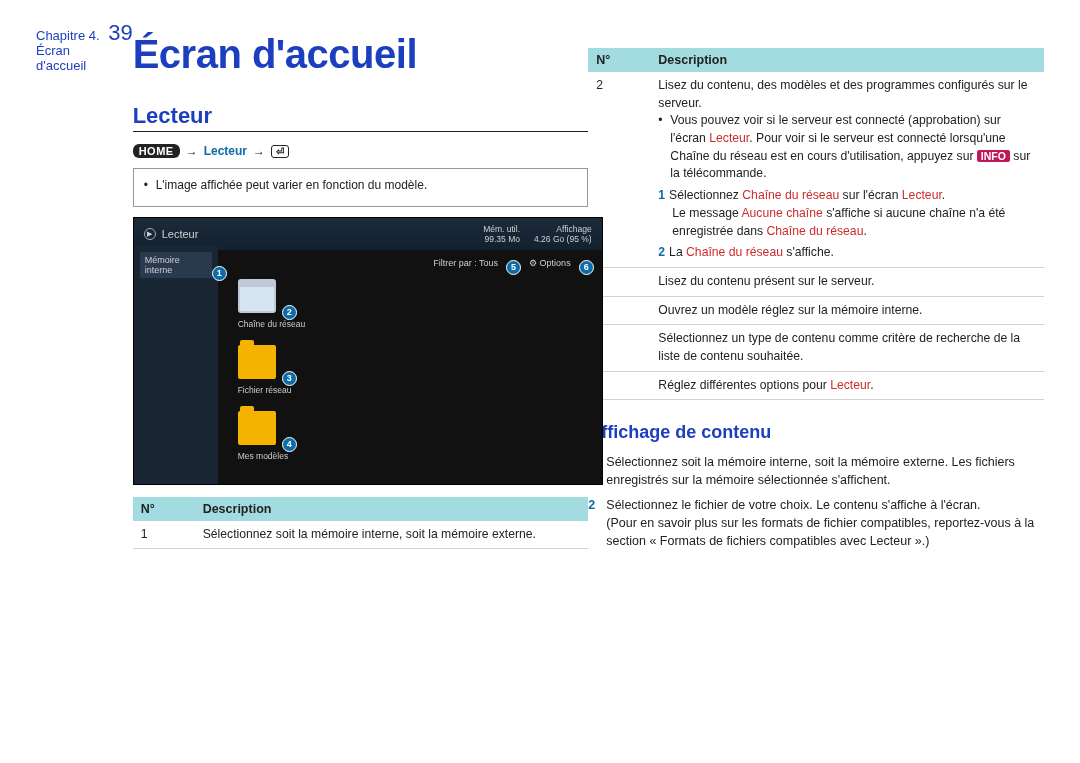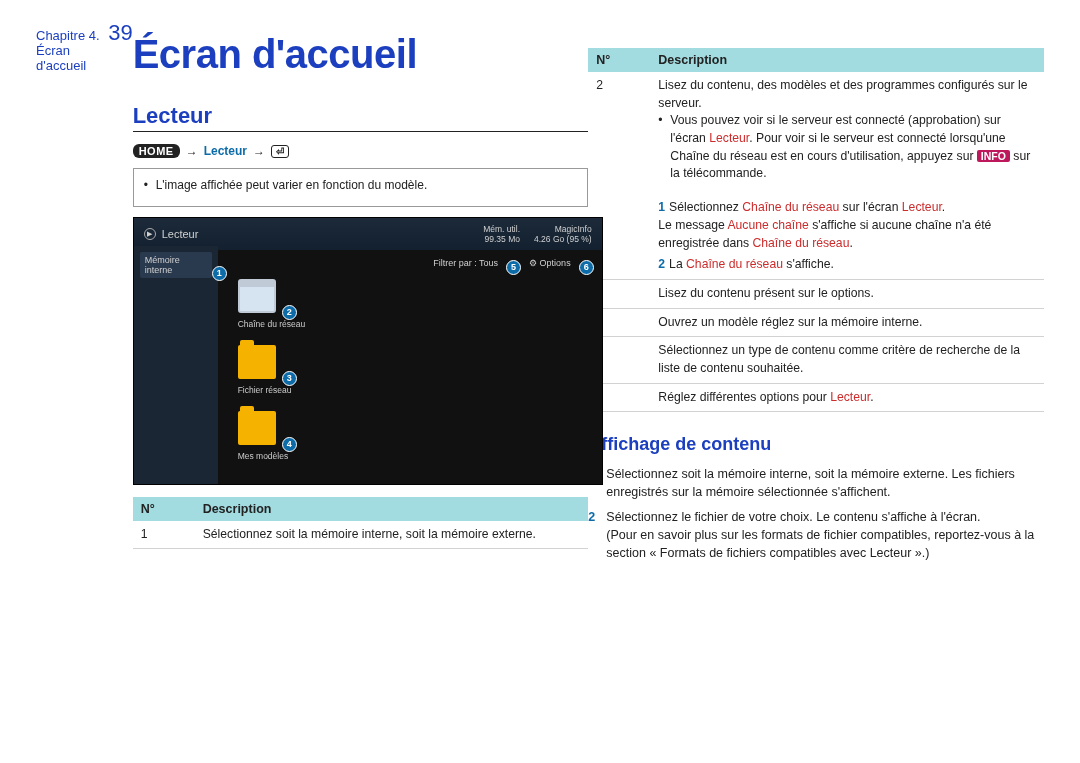--- a/index.html
+++ b/index.html
@@ -210,21 +210,21 @@
     line-height: 1.45;
   }
   table.desc-table td:first-child { text-align: left; }
   table.desc-table td ul { list-style: none; padding: 0; }
   table.desc-table td li { position: relative; padding-left: 12px; margin-bottom: 3px; }
   table.desc-table td li::before { content: "•"; position: absolute; left: 0; }
   .step-num { color: #0d6ca8; font-weight: 700; margin-right: 4px; }
   .steps-list li { margin-bottom: 6px; line-height: 1.45; display:flex; }
   .steps-list li .step-num { flex: 0 0 auto; width: 14px; }
   .steps-list li .step-text { flex: 1; }
-  .indent { margin-left: 0; }
+  .indent { margin-left: 14px; }
 
   
   .col-right table.desc-table { margin-top: 0; }
   .spacer-top { height: 28px; }
 </style>
 </head>
 <body>
 
 <div class="page">
   <div class="page-header">
@@ -258,21 +258,21 @@
           <div class="left">
             <span class="play-icon">▶</span>
             <span>Lecteur</span>
           </div>
           <div style="display:flex;gap:14px;font-size:8.5px;">
             <div style="text-align:right;">
               <div>Mém. util.</div>
               <div>99.35 Mo</div>
             </div>
             <div style="text-align:right;">
-              <div>MagicInfo</div>
+              <div>Affichage</div>
               <div>4.26 Go (95 %)</div>
             </div>
           </div>
         </div>
 
         <div class="ss-sidebar">
           <div class="item">Mémoire interne</div>
           <div class="num-badge" style="top:20px;left:78px;">1</div>
         </div>
 
@@ -332,34 +332,34 @@
         <tbody>
           <tr>
             <td>2</td>
             <td>
               <div>Lisez du contenu, des modèles et des programmes configurés sur le serveur.</div>
               <ul>
                 <li>
                   <span>Vous pouvez voir si le serveur est connecté (approbation) sur l'écran </span><span class="red">Lecteur</span><span>. Pour voir si le serveur est connecté lorsqu'une Chaîne du réseau est en cours d'utilisation, appuyez sur </span><span class="info-badge">INFO</span><span> sur la télécommande.</span>
                 </li>
               </ul>
-              <div style="margin-top:16px;">
+              <div style="margin-top:4px;">
                 <span class="step-num">1</span><span>Sélectionnez </span><span class="red">Chaîne du réseau</span><span> sur l'écran </span><span class="red">Lecteur</span><span>.</span>
               </div>
               <div class="indent">
                 <span>Le message </span><span class="red">Aucune chaîne</span><span> s'affiche si aucune chaîne n'a été enregistrée dans </span><span class="red">Chaîne du réseau</span><span>.</span>
               </div>
               <div style="margin-top:4px;">
                 <span class="step-num">2</span><span>La </span><span class="red">Chaîne du réseau</span><span> s'affiche.</span>
               </div>
             </td>
           </tr>
           <tr>
             <td>3</td>
-            <td>Lisez du contenu présent sur le options.</td>
+            <td>Lisez du contenu présent sur le serveur.</td>
           </tr>
           <tr>
             <td>4</td>
             <td>Ouvrez un modèle réglez sur la mémoire interne.</td>
           </tr>
           <tr>
             <td>5</td>
             <td>Sélectionnez un type de contenu comme critère de recherche de la liste de contenu souhaitée.</td>
           </tr>
           <tr>

